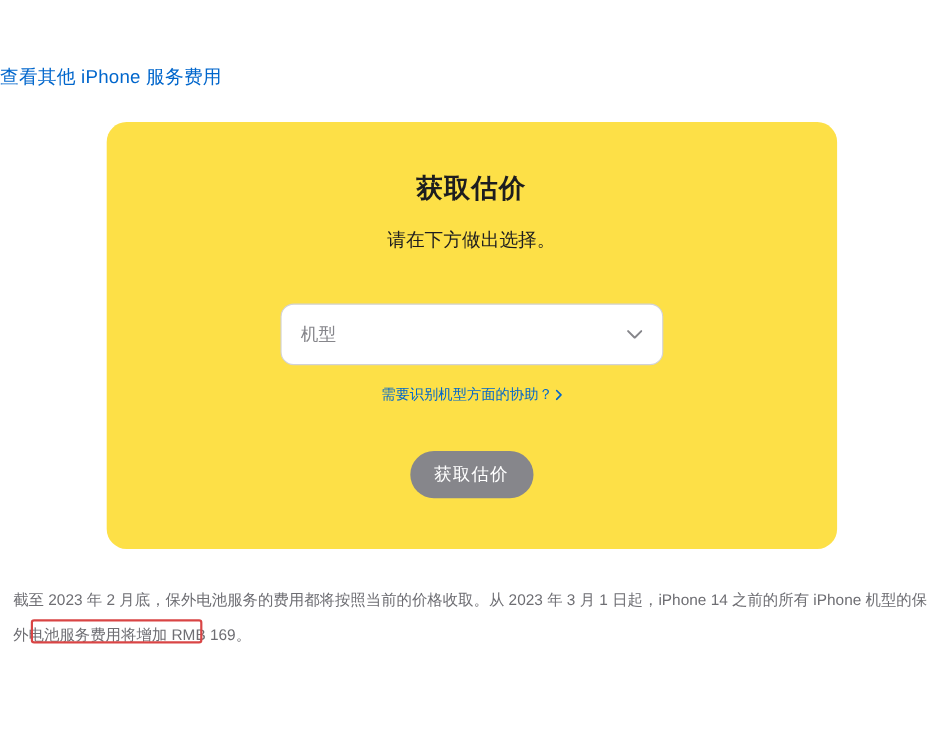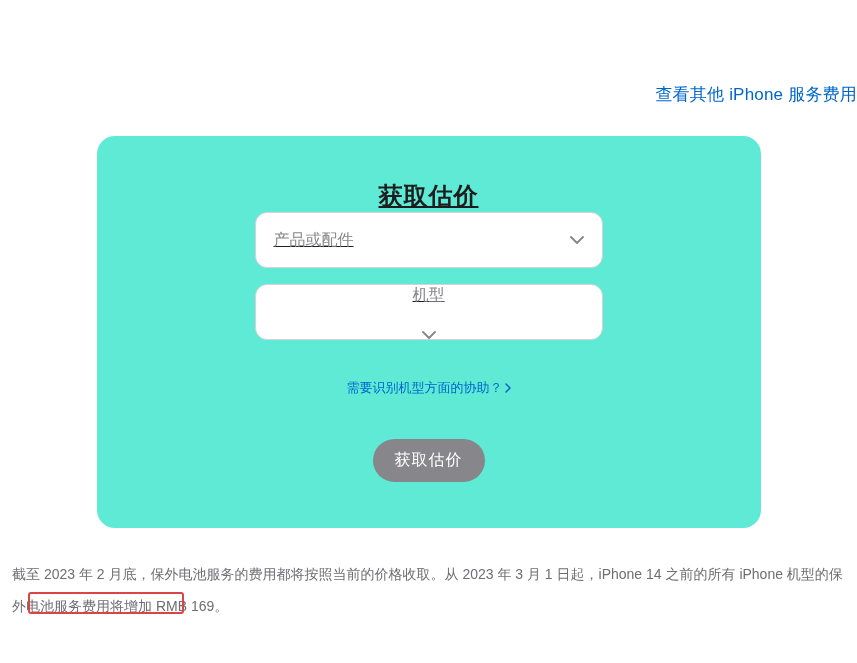--- a/index.html
+++ b/index.html
@@ -9,39 +9,37 @@
     }
     body {
       font-family: -apple-system, BlinkMacSystemFont, "Helvetica Neue", Helvetica, Arial, sans-serif;
       background: #fff;
       width: 857px;
       height: 663px;
       color: #1d1d1f;
       -webkit-font-smoothing: antialiased;
     }
     .top-link {
-      text-align: right;
-      padding-top: 36px;
+      text-align: left;
+      padding-top: 58px;
       padding-bottom: 30px;
-      margin-top: 47px;
     }
     .top-link a {
       color: #06c;
       text-decoration: none;
       font-size: 17px;
       letter-spacing: 0.2px;
     }
     .card {
       width: 664px;
       margin: 0 auto;
-      background: #5eead4;
+      background: #fde047;
       border-radius: 18px;
       text-align: center;
       padding: 44px 40px 46px 40px;
-      text-decoration: underline;
     }
     .card-title {
       font-size: 24px;
       font-weight: 600;
       letter-spacing: 1px;
       color: #1d1d1f;
     }
     .card-subtitle {
       font-size: 17px;
       color: #1d1d1f;
@@ -69,21 +67,21 @@
       color: #86868b;
       font-size: 16px;
       text-align: left;
     }
     .chevron-icon {
       color: #86868b;
       display: flex;
       align-items: center;
     }
     .help-link {
-      margin-top: 38px;
+      margin-top: 18px;
       margin-bottom: 42px;
     }
     .help-link a {
       color: #06c;
       text-decoration: none;
       font-size: 13px;
       display: inline-flex;
       align-items: center;
       gap: 2px;
     }
@@ -122,29 +120,22 @@
   </style>
 </head>
 <body>
 
 <div class="top-link">
   <a href="#">查看其他 iPhone 服务费用</a>
 </div>
 
 <div class="card">
   <h2 class="card-title">获取估价</h2>
+  <p class="card-subtitle">请在下方做出选择。</p>
 
-  <div class="select-box">
-    <span class="select-placeholder">产品或配件</span>
-    <span class="chevron-icon">
-      <svg width="14" height="8" viewBox="0 0 14 8" fill="none">
-          <path d="M1 1L7 7L13 1" stroke="#86868b" stroke-width="1.8" stroke-linecap="round" stroke-linejoin="round"></path>
-        </svg>
-    </span>
-  </div>
 
   <div class="select-box">
     <span class="select-placeholder">机型</span>
     <span class="chevron-icon">
       <svg width="14" height="8" viewBox="0 0 14 8" fill="none">
           <path d="M1 1L7 7L13 1" stroke="#86868b" stroke-width="1.8" stroke-linecap="round" stroke-linejoin="round"></path>
         </svg>
     </span>
   </div>
 

